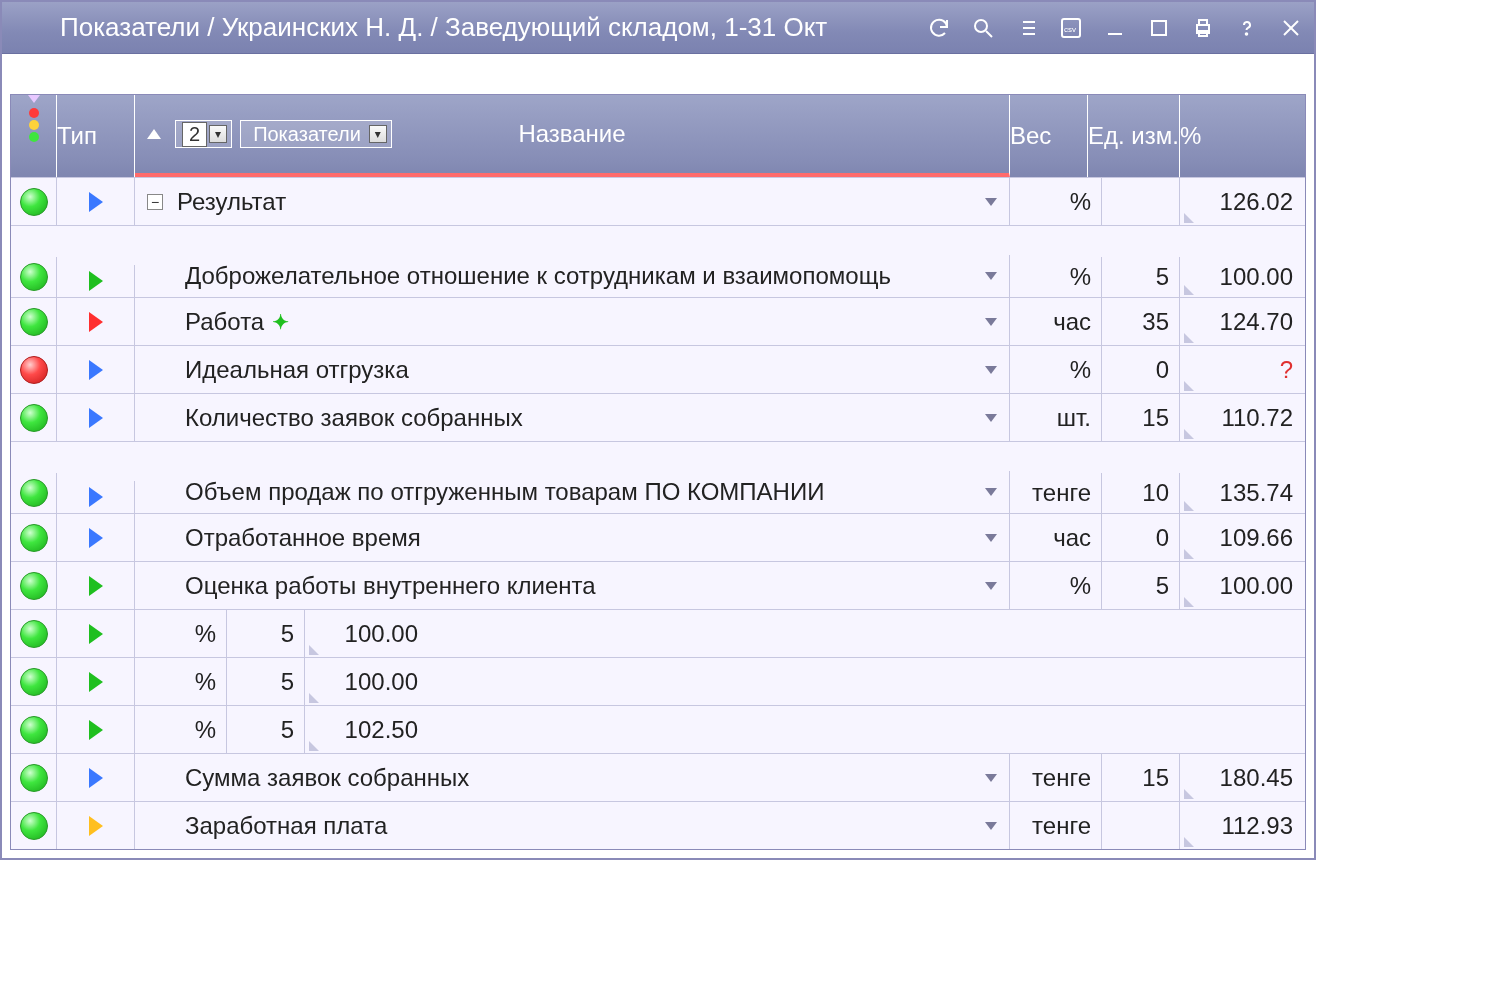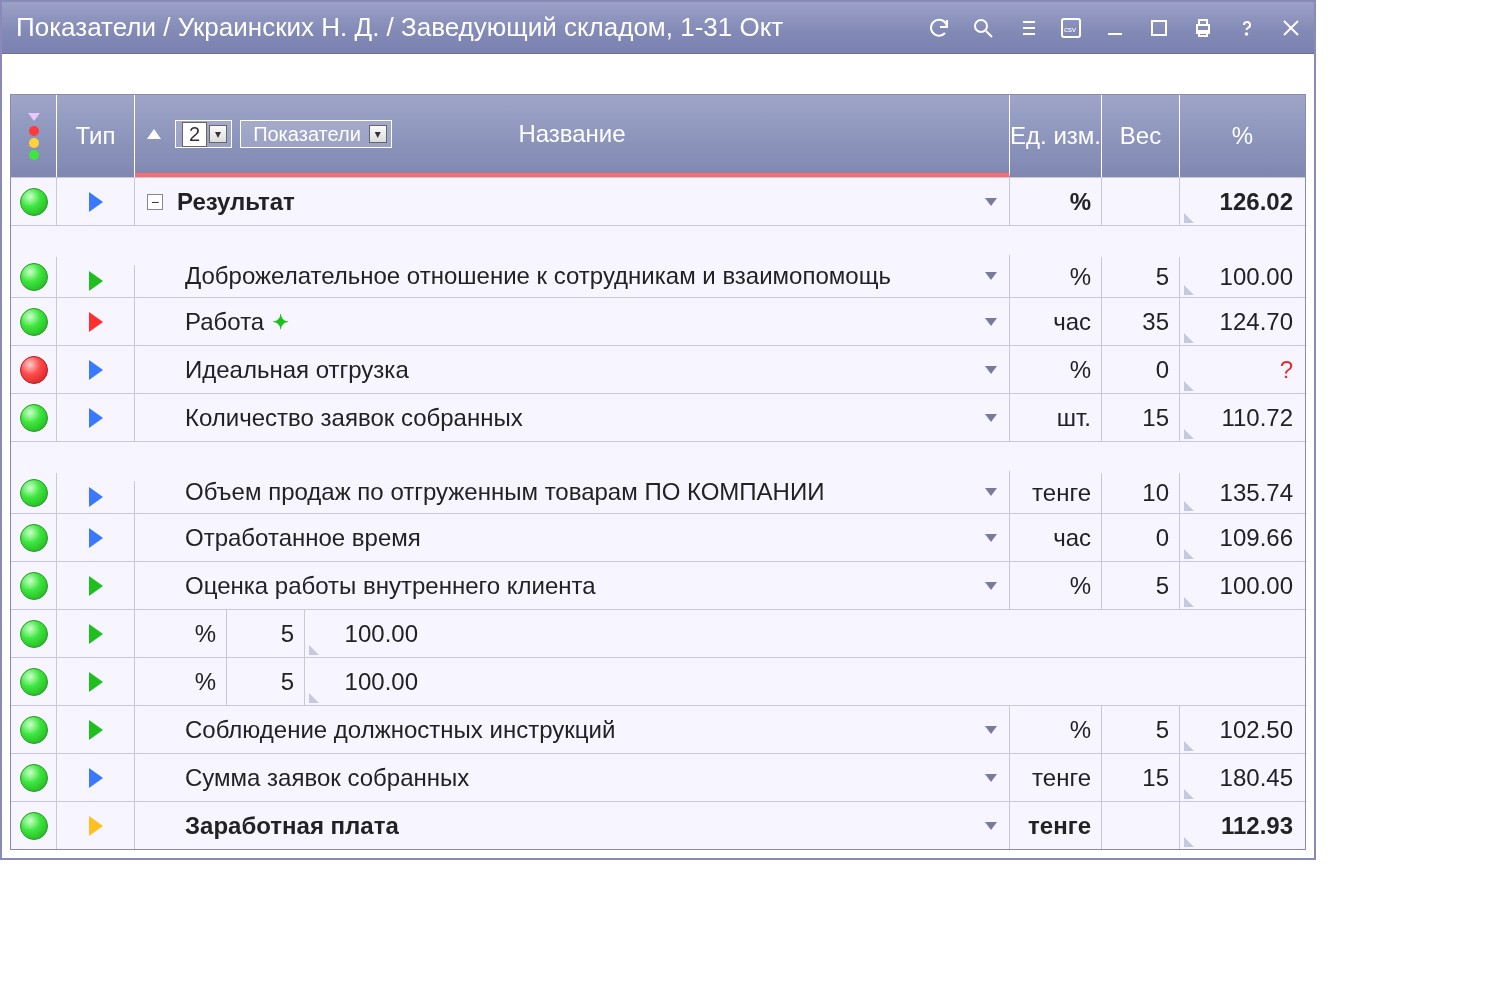--- a/index.html
+++ b/index.html
@@ -25,20 +25,21 @@
     padding: 0 8px 0 14px;
     color: #fff;
     font-size: 26px;
     border-bottom: 1px solid #6a70a0;
     position: relative;
   }
   .titlebar .title-text {
     flex: 1;
     white-space: nowrap;
     overflow: hidden;
+    margin-left: 44px;
   }
   .titlebar .tb-icons {
     display: flex;
     gap: 14px;
     align-items: center;
   }
   .titlebar .tb-icon {
     width: 30px;
     height: 30px;
     display: flex;
@@ -60,21 +61,21 @@
     display: flex;
     background: linear-gradient(to bottom, #9ea5c8 0%, #868db6 80%, #7f86b0 100%);
     color: #fff;
     font-size: 24px;
     height: 82px;
   }
   .gh-cell {
     border-right: 1px solid #fff;
     display: flex;
     align-items: center;
-    justify-content: center;
+    justify-content: flex-start;
     position: relative;
   }
   .gh-status { width: 46px; flex-direction: column; gap:2px;}
   .gh-type { width: 78px; }
   .gh-name { flex: 1; position: relative; justify-content: flex-start; padding-left: 12px; border-bottom: 4px solid #ff6b6b; }
   .gh-unit { width: 92px; text-align:center; line-height:1.1;}
   .gh-weight { width: 78px; }
   .gh-percent { width: 125px; border-right: none;}
   .gh-name .controls {
     display: flex;
@@ -155,21 +156,21 @@
   }
   .type-arrow.blue{border-left:14px solid #3a78ff;}
   .type-arrow.green{border-left:14px solid #1fbf1f;}
   .type-arrow.red{border-left:14px solid #ff2f2f;}
   .type-arrow.yellow{border-left:14px solid #ffbf1f;}
   .expand-box{
     width:16px;height:16px;border:1px solid #888;background:#fff;display:inline-flex;
     align-items:center;justify-content:center;font-size:14px;line-height:1;color:#333;
     margin-right:14px;cursor:pointer;
   }
-  .bold{font-weight:bold;}
+  .bold{font-weight:normal;}
   .red-q{color:#e03030;}
   .green-plus{color:#1fbf1f;font-weight:bold;margin-left:8px;font-size:20px;}
   .name-text{line-height:1.25;}
 </style>
 </head>
 <body>
 
 <div class="app">
 
   <div class="titlebar">
@@ -256,25 +257,25 @@
             <span class="dd-text">2</span>
             <span class="dd-btn">▾</span>
           </div>
           <div class="mini-dropdown">
             <span class="dd-text" style="background:transparent;border:none;color:#fff;">Показатели</span>
             <span class="dd-btn">▾</span>
           </div>
         </div>
         <div class="label-center">Название</div>
       </div>
+      <div class="gh-cell gh-weight">
+        <span>Вес</span>
+      </div>
       <div class="gh-cell gh-unit">
         <span>Ед. изм.</span>
-      </div>
-      <div class="gh-cell gh-weight">
-        <span>Вес</span>
       </div>
       <div class="gh-cell gh-percent">
         <span>%</span>
       </div>
     </div>
 
     <div class="grid-body" id="grid-body">
         <div class="row">
           <div class="cell c-status">
             <div class="status-ball"></div>
@@ -419,24 +420,20 @@
           <div class="cell c-weight">5</div>
           <div class="cell c-percent">100.00<div class="corner-tag"></div></div>
         </div>
         <div class="row">
           <div class="cell c-status">
             <div class="status-ball"></div>
           </div>
           <div class="cell c-type">
             <div class="type-arrow green"></div>
           </div>
-          <div class="cell c-name child">
-            <span class="name-text">Соблюдение должностных инструкций</span>
-            <div class="dd-arrow"></div>
-          </div>
           <div class="cell c-unit">%</div>
           <div class="cell c-weight">5</div>
           <div class="cell c-percent">102.50<div class="corner-tag"></div></div>
         </div>
         <div class="row">
           <div class="cell c-status">
             <div class="status-ball"></div>
           </div>
           <div class="cell c-type">
             <div class="type-arrow blue"></div>

